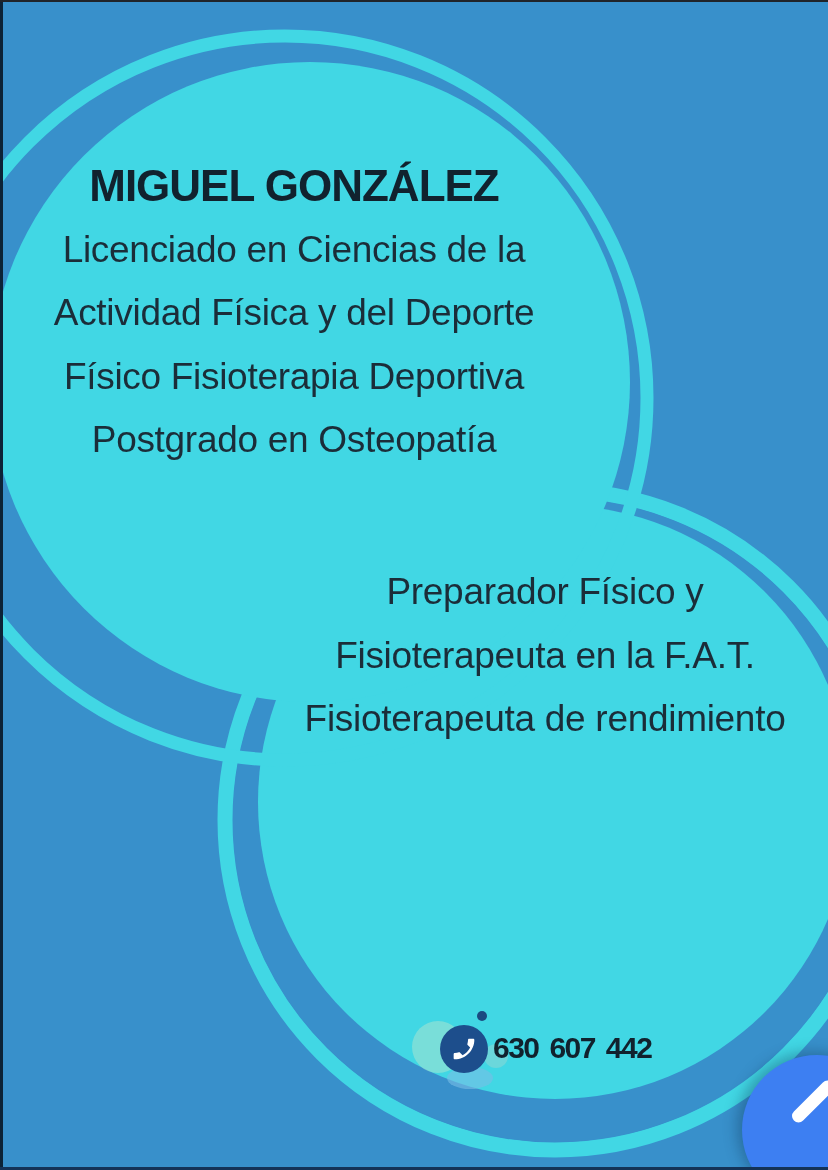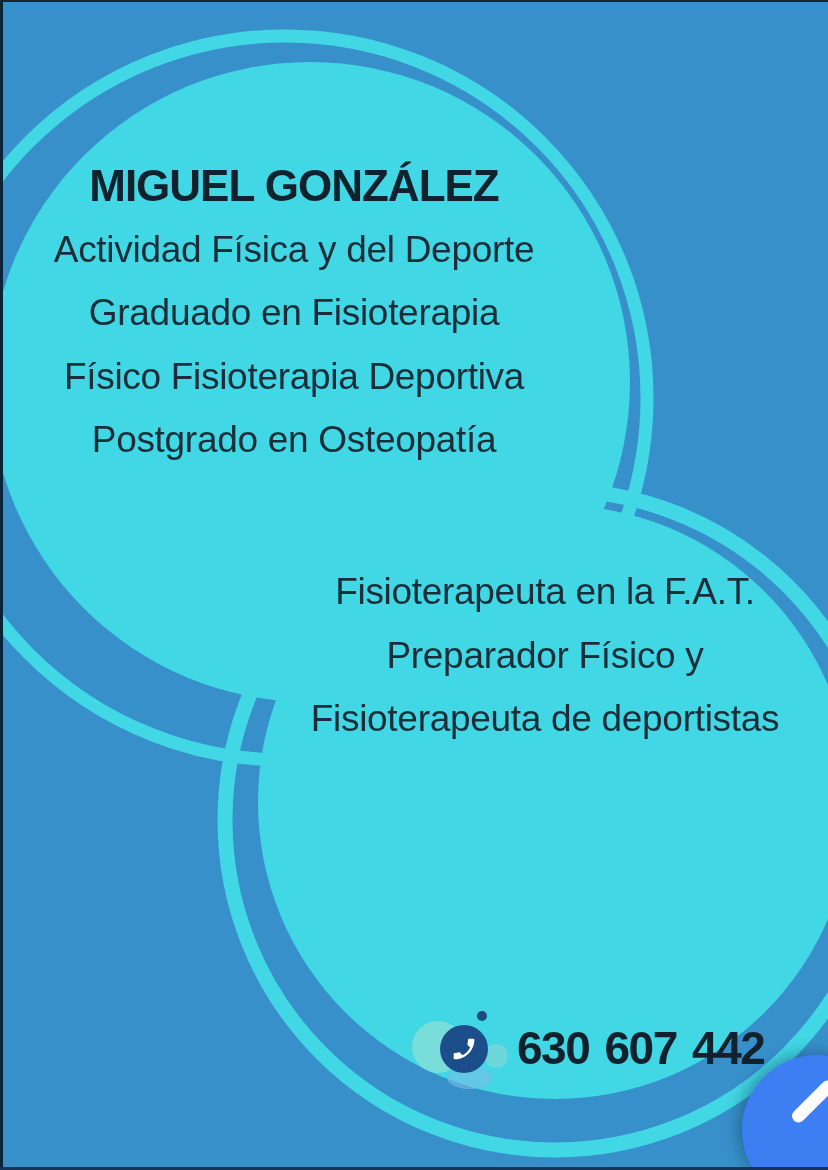--- a/index.html
+++ b/index.html
@@ -25,22 +25,22 @@
   .c-gap{fill:var(--bg);}
 
   .intro{position:absolute;left:20px;top:152px;width:548px;text-align:center;}
   .intro .line{height:63.5px;line-height:63.5px;font-size:37px;letter-spacing:-0.3px;color:var(--ink);white-space:nowrap;}
   .intro .name{font-size:44px;font-weight:700;letter-spacing:-1px;color:var(--ink-strong);}
 
   .roles{position:absolute;left:278px;top:558px;width:534px;text-align:center;}
   .roles .line{height:63.7px;line-height:63.7px;font-size:37px;letter-spacing:-0.3px;color:var(--ink);white-space:nowrap;}
 
   .phone-number{
-    position:absolute;left:517px;top:1020px;
-    font-size:46px;font-weight:700;letter-spacing:-1.5px;word-spacing:4px;
+    position:absolute;left:493px;top:1020px;
+    font-size:30px;font-weight:700;letter-spacing:-1.5px;word-spacing:4px;
     line-height:52px;color:var(--ink-strong);white-space:nowrap;
   }
 
   .edit-fab{
     position:absolute;left:742px;top:1053px;
     width:150px;height:150px;border-radius:50%;
     background:var(--fab);
     border:none;padding:0;cursor:pointer;
     box-shadow:-5px -3px 14px rgba(12,45,80,0.35);
   }
@@ -73,30 +73,30 @@
       <circle cx="496" cy="1054" r="12" fill="rgba(150,215,210,0.50)"></circle>
       <ellipse cx="470" cy="1076" rx="23" ry="11" fill="rgba(120,190,230,0.60)"></ellipse>
       <circle cx="482" cy="1014" r="5" fill="#1b4a80"></circle>
       <circle cx="464" cy="1047" r="24" fill="var(--badge)"></circle>
       <path d="M6.62 10.79c1.44 2.83 3.76 5.14 6.59 6.59l2.2-2.21c.27-.27.67-.36 1.02-.24 1.12.37 2.33.57 3.57.57.55 0 1 .45 1 1V20c0 .55-.45 1-1 1-9.39 0-17-7.61-17-17 0-.55.45-1 1-1h3.5c.55 0 1 .45 1 1 0 1.25.2 2.45.57 3.57.11.35.03.74-.25 1.02l-2.2 2.2z" fill="#ffffff" transform="translate(464 1047) scale(-1.15 1.15) translate(-12 -12)"></path>
     </g>
   </svg>
 
   <div class="intro">
     <div class="line name">MIGUEL GONZÁLEZ</div>
+    <div class="line">Licenciado en Ciencias de la</div>
     <div class="line">Actividad Física y del Deporte</div>
-    <div class="line">Graduado en Fisioterapia</div>
     <div class="line">Físico Fisioterapia Deportiva</div>
     <div class="line">Postgrado en Osteopatía</div>
   </div>
 
   <div class="roles">
+    <div class="line">Preparador Físico y</div>
     <div class="line">Fisioterapeuta en la F.A.T.</div>
-    <div class="line">Preparador Físico y</div>
-    <div class="line">Fisioterapeuta de deportistas</div>
+    <div class="line">Fisioterapeuta de rendimiento</div>
   </div>
 
   <div class="phone-number">630 607 442</div>
 
   <button class="edit-fab" aria-label="edit">
     <span class="pencil"></span>
   </button>
 
   <div class="edge-left"></div>
   <div class="edge-bottom"></div>

